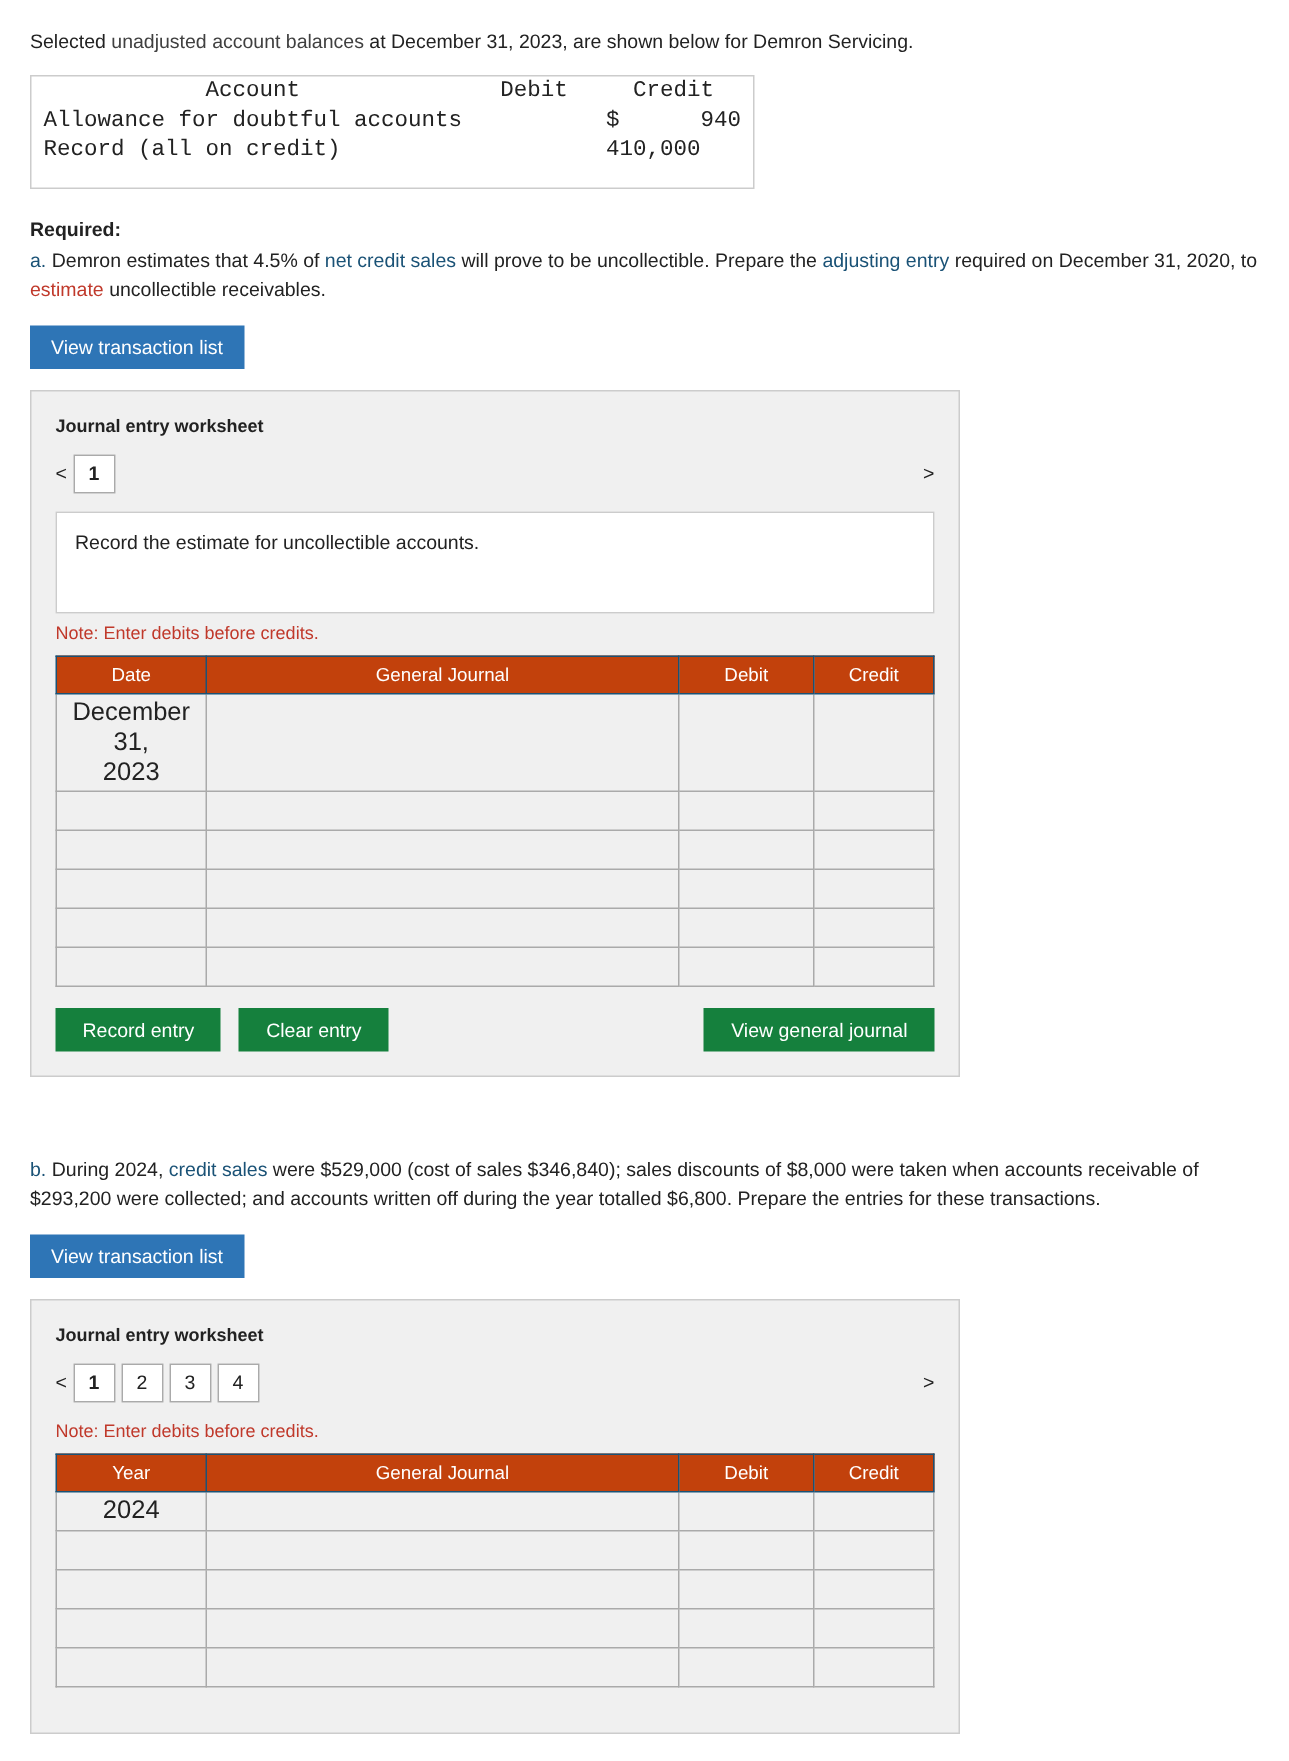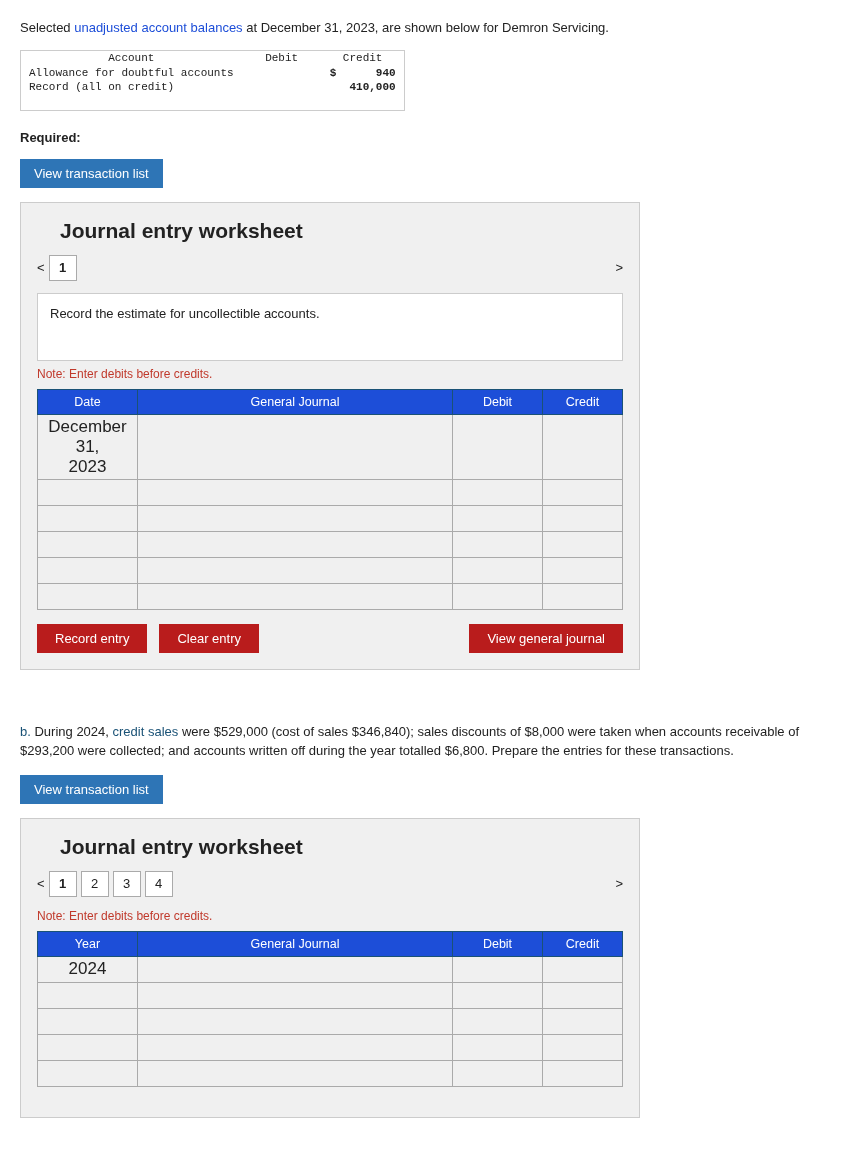--- a/index.html
+++ b/index.html
@@ -9,36 +9,36 @@
       background: #fff;
       color: #222;
       width: 859px;
       padding: 18px 20px;
     }
     .intro-text {
       margin-bottom: 12px;
       font-size: 13px;
       line-height: 1.5;
     }
-    .intro-text span.highlight { color: #1d4ed8; }
+    .intro-text span.highlight { color: #404040; }
 
     
     .balance-table {
       border-collapse: collapse;
       margin-bottom: 16px;
-      font-size: 11px;
+      font-size: 15px;
       font-family: 'Courier New', monospace;
     }
     .balance-table td {
       padding: 1px 8px;
       white-space: pre;
     }
     .balance-table .col-account { min-width: 220px; }
     .balance-table .col-debit { min-width: 80px; text-align: right; }
-    .balance-table .col-credit { min-width: 80px; text-align: right; font-weight: bold; }
+    .balance-table .col-credit { min-width: 80px; text-align: left; }
     .balance-table .header-row td {
       text-align: center;
       font-weight: normal;
       padding-bottom: 2px;
     }
     .balance-table .header-row .col-account { text-align: center; }
     .tbl-outer {
       border: 1px solid #ccc;
       display: inline-block;
       margin-bottom: 16px;
@@ -65,24 +65,23 @@
 
     
     .journal-worksheet {
       background: #f0f0f0;
       border: 1px solid #ccc;
       padding: 16px 16px 16px 16px;
       margin-bottom: 24px;
       max-width: 620px;
     }
     .journal-worksheet h2 {
-      font-size: 21px;
+      font-size: 12px;
       font-weight: bold;
       margin-bottom: 12px;
-      margin-left: 23px;
     }
     .tab-num {
       border: 1px solid #aaa;
       background: #fff;
       width: 28px;
       height: 26px;
       display: flex;
       align-items: center;
       justify-content: center;
       font-size: 13px;
@@ -114,21 +113,21 @@
       margin-bottom: 8px;
     }
 
     
     .journal-table {
       border-collapse: collapse;
       width: 100%;
       margin-bottom: 14px;
     }
     .journal-table th {
-      background: #1d4ed8;
+      background: #c2410c;
       color: #fff;
       text-align: center;
       padding: 5px 8px;
       font-size: 12.5px;
       font-weight: normal;
       border: 1px solid #1a5276;
     }
     .journal-table th.col-date { width: 100px; }
     .journal-table th.col-debit { width: 90px; }
     .journal-table th.col-credit { width: 80px; }
@@ -155,21 +154,21 @@
       font-size: 12.5px;
     }
 
     
     .action-buttons {
       display: flex;
       gap: 12px;
       align-items: center;
     }
     .btn-action {
-      background: #b91c1c;
+      background: #15803d;
       color: #fff;
       border: none;
       padding: 7px 18px;
       font-size: 13px;
       cursor: pointer;
     }
 
     
     .section-b {
       margin-top: 10px;
@@ -221,20 +220,24 @@
       <td class="col-debit"></td>
       <td class="col-credit">410,000</td>
     </tr>
   </tbody>
     </table>
 </div>
 
 
 <div class="required-section">
   <div class="required-label">Required:</div>
+  <div class="required-text">
+    <span class="blue">a.</span>
+    <span> Demron estimates that 4.5% of <span class="blue">net credit sales</span> will prove to be uncollectible. Prepare the <span class="blue">adjusting entry</span> required on December 31, 2020, to <span class="red">estimate</span> uncollectible receivables.</span>
+  </div>
 </div>
 
 
 <button class="btn-view-transaction">View transaction list</button>
 
 
 <div class="journal-worksheet">
   <h2>Journal entry worksheet</h2>
 
   <div class="tab-nav-flex">

